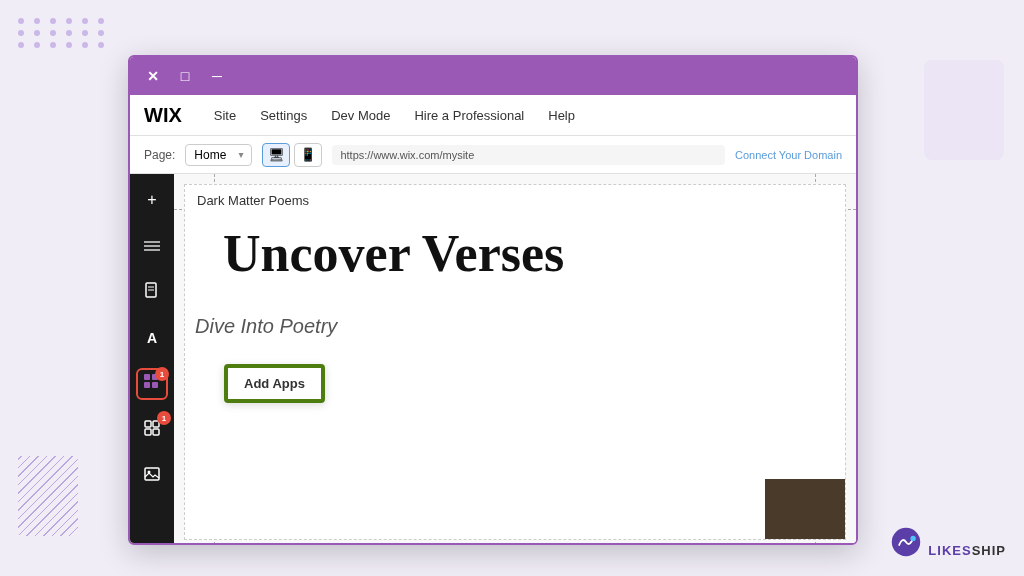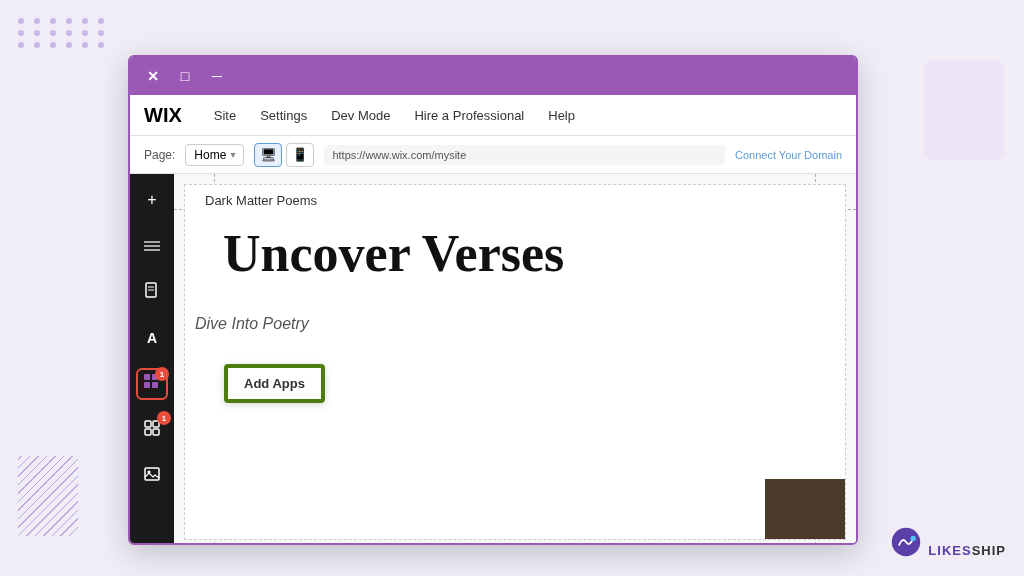--- a/index.html
+++ b/index.html
@@ -158,21 +158,21 @@
       gap: 10px;
       border-bottom: 1px solid #e0e0e0;
     }
     .page-label {
       font-size: 12px;
       color: #555;
     }
     .page-selector {
       display: flex;
       align-items: center;
-      gap: 4px;
+      gap: 12px;
       background: white;
       border: 1px solid #ccc;
       padding: 3px 8px;
       border-radius: 4px;
       font-size: 12px;
       cursor: pointer;
     }
     .page-selector .chevron {
       font-size: 10px;
       color: #888;
@@ -270,42 +270,42 @@
       background: white;
       margin: 10px 10px;
       height: calc(100% - 20px);
       position: relative;
       border: 1px dashed #ccc;
     }
 
     .site-title {
       position: absolute;
       top: 8px;
-      left: 20px;
+      left: 12px;
       font-size: 13px;
       color: #333;
     }
 
     .hero-text {
       position: absolute;
       top: 40px;
       left: 10px;
       font-size: 52px;
       font-weight: 700;
       color: #111;
       font-family: Georgia, serif;
       line-height: 1.1;
       margin-left: 28px;
     }
 
     .subtitle-text {
       position: absolute;
       top: 130px;
       left: 10px;
-      font-size: 16px;
+      font-size: 20px;
       color: #555;
       font-style: italic;
     }
 
     
     .add-apps-tooltip {
       position: absolute;
       top: 190px;
       left: 50px;
       background: white;

